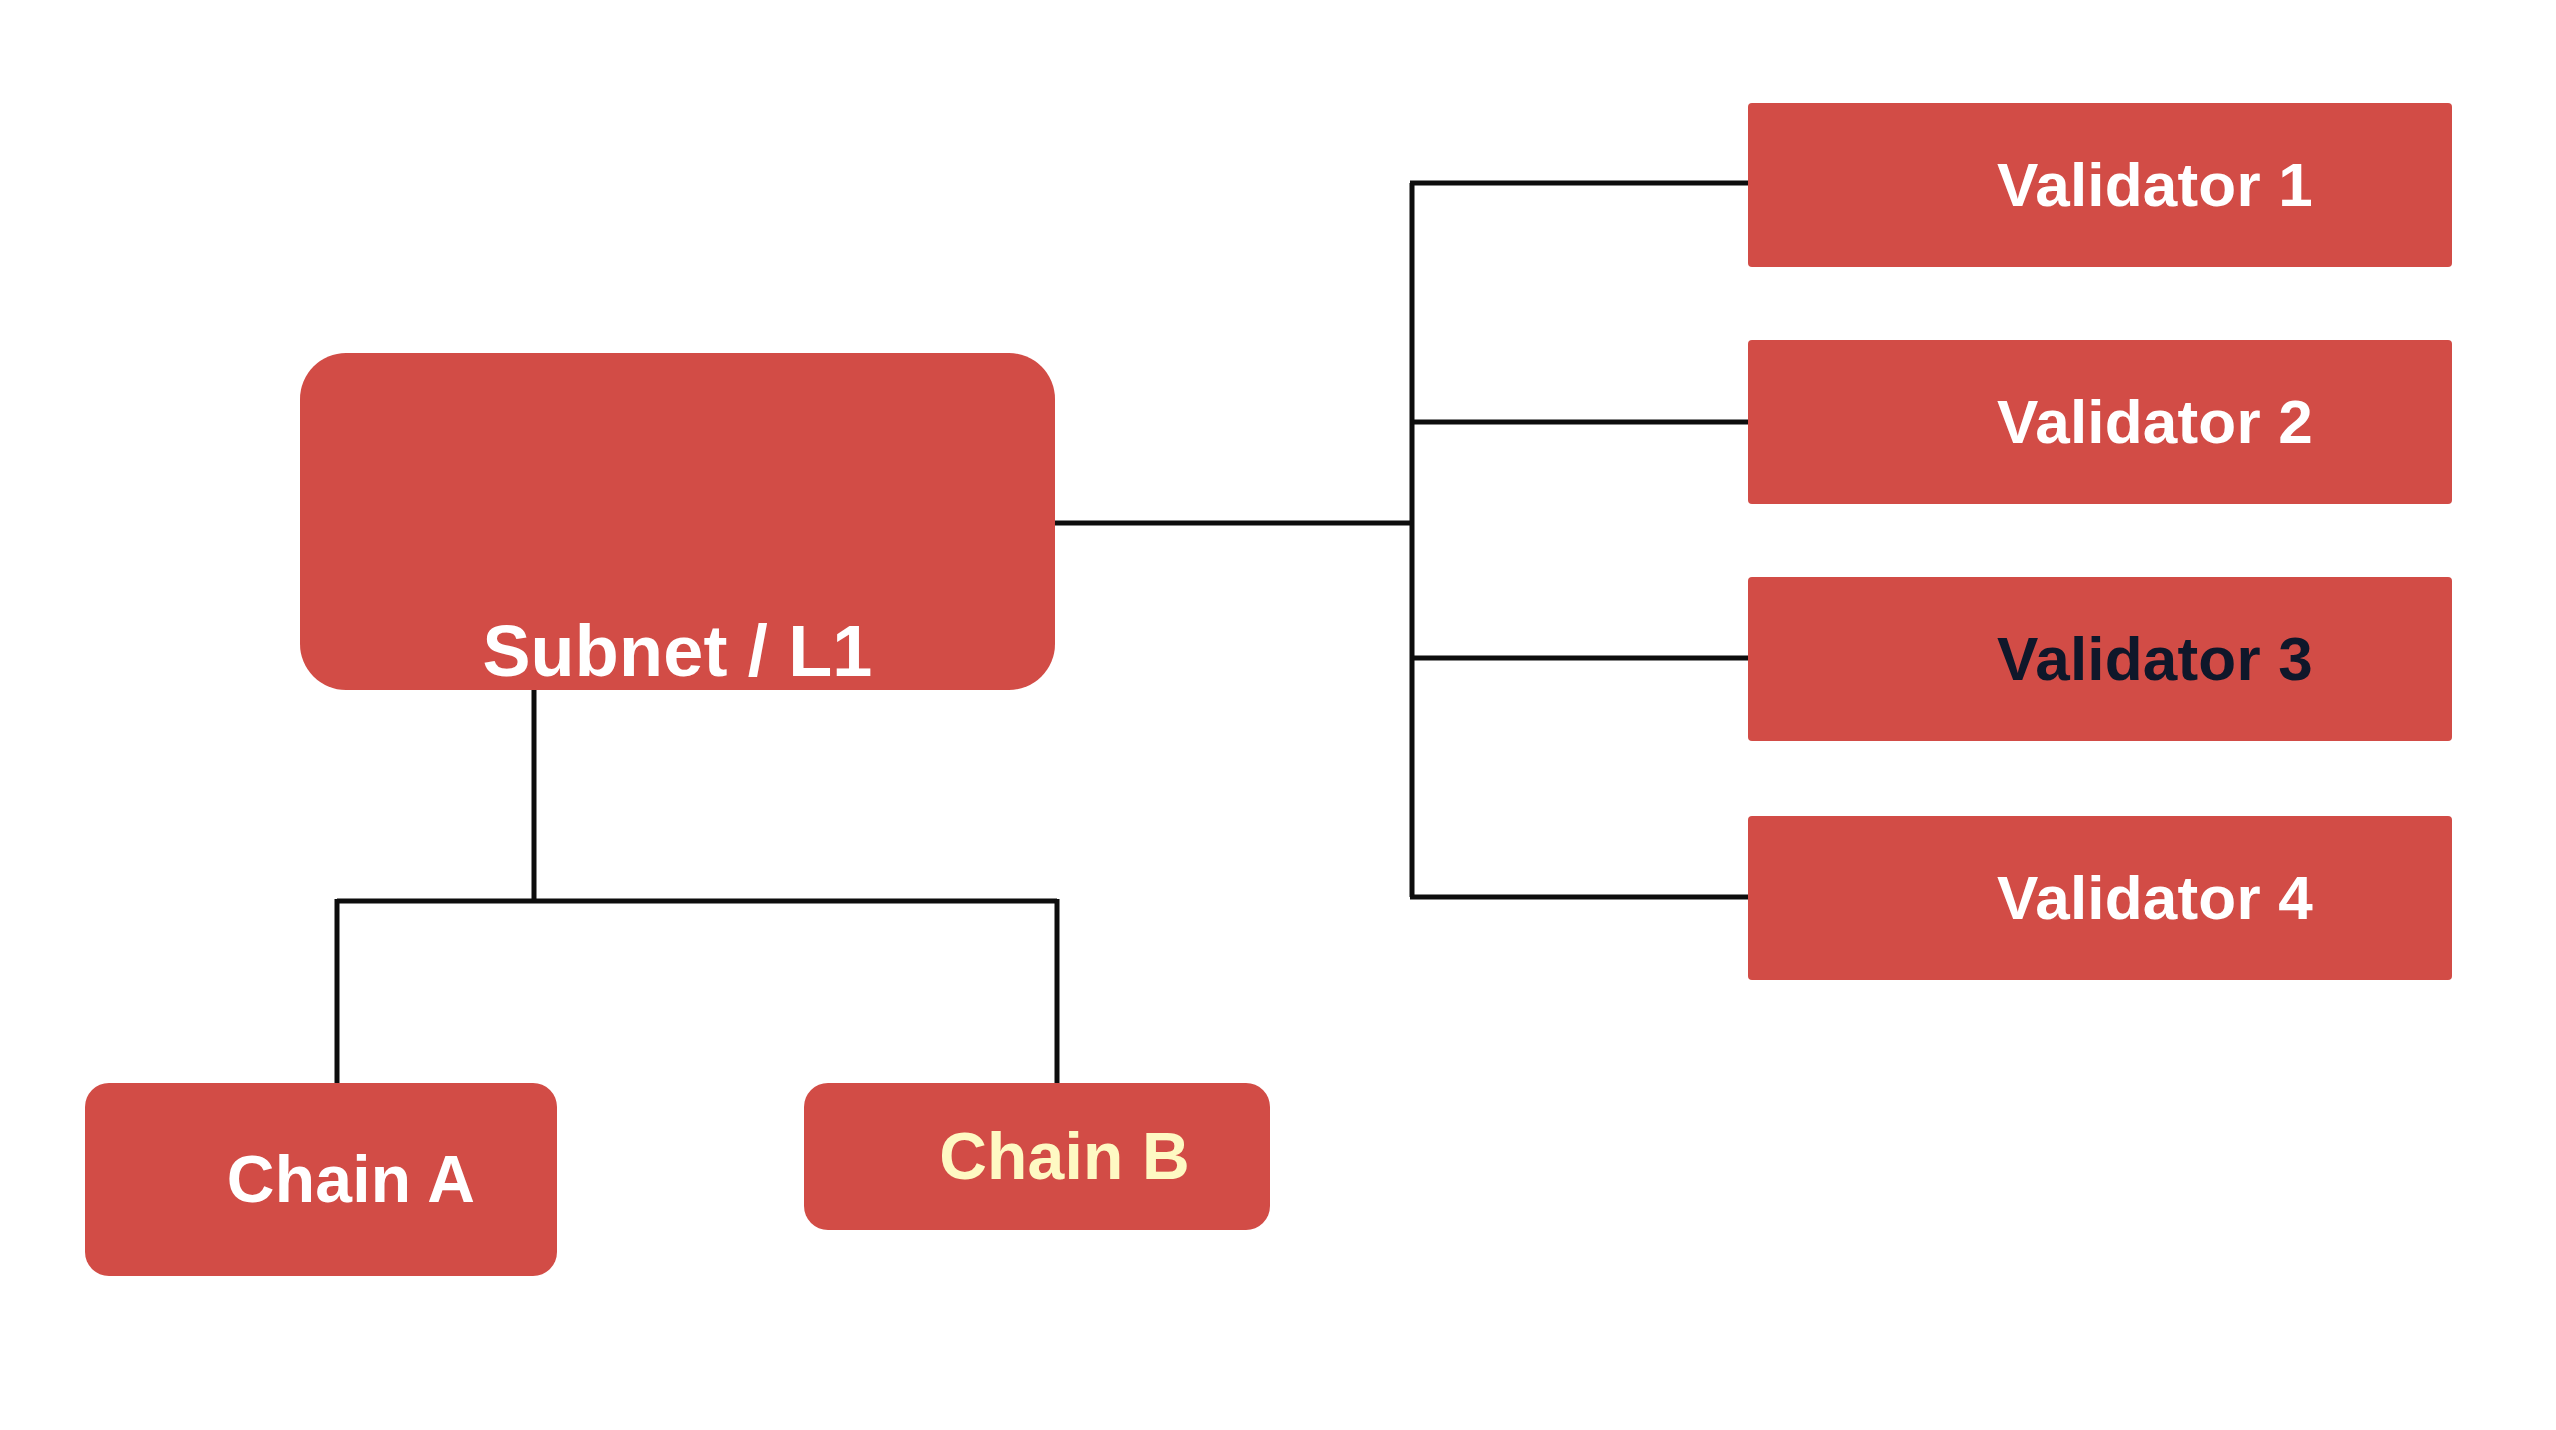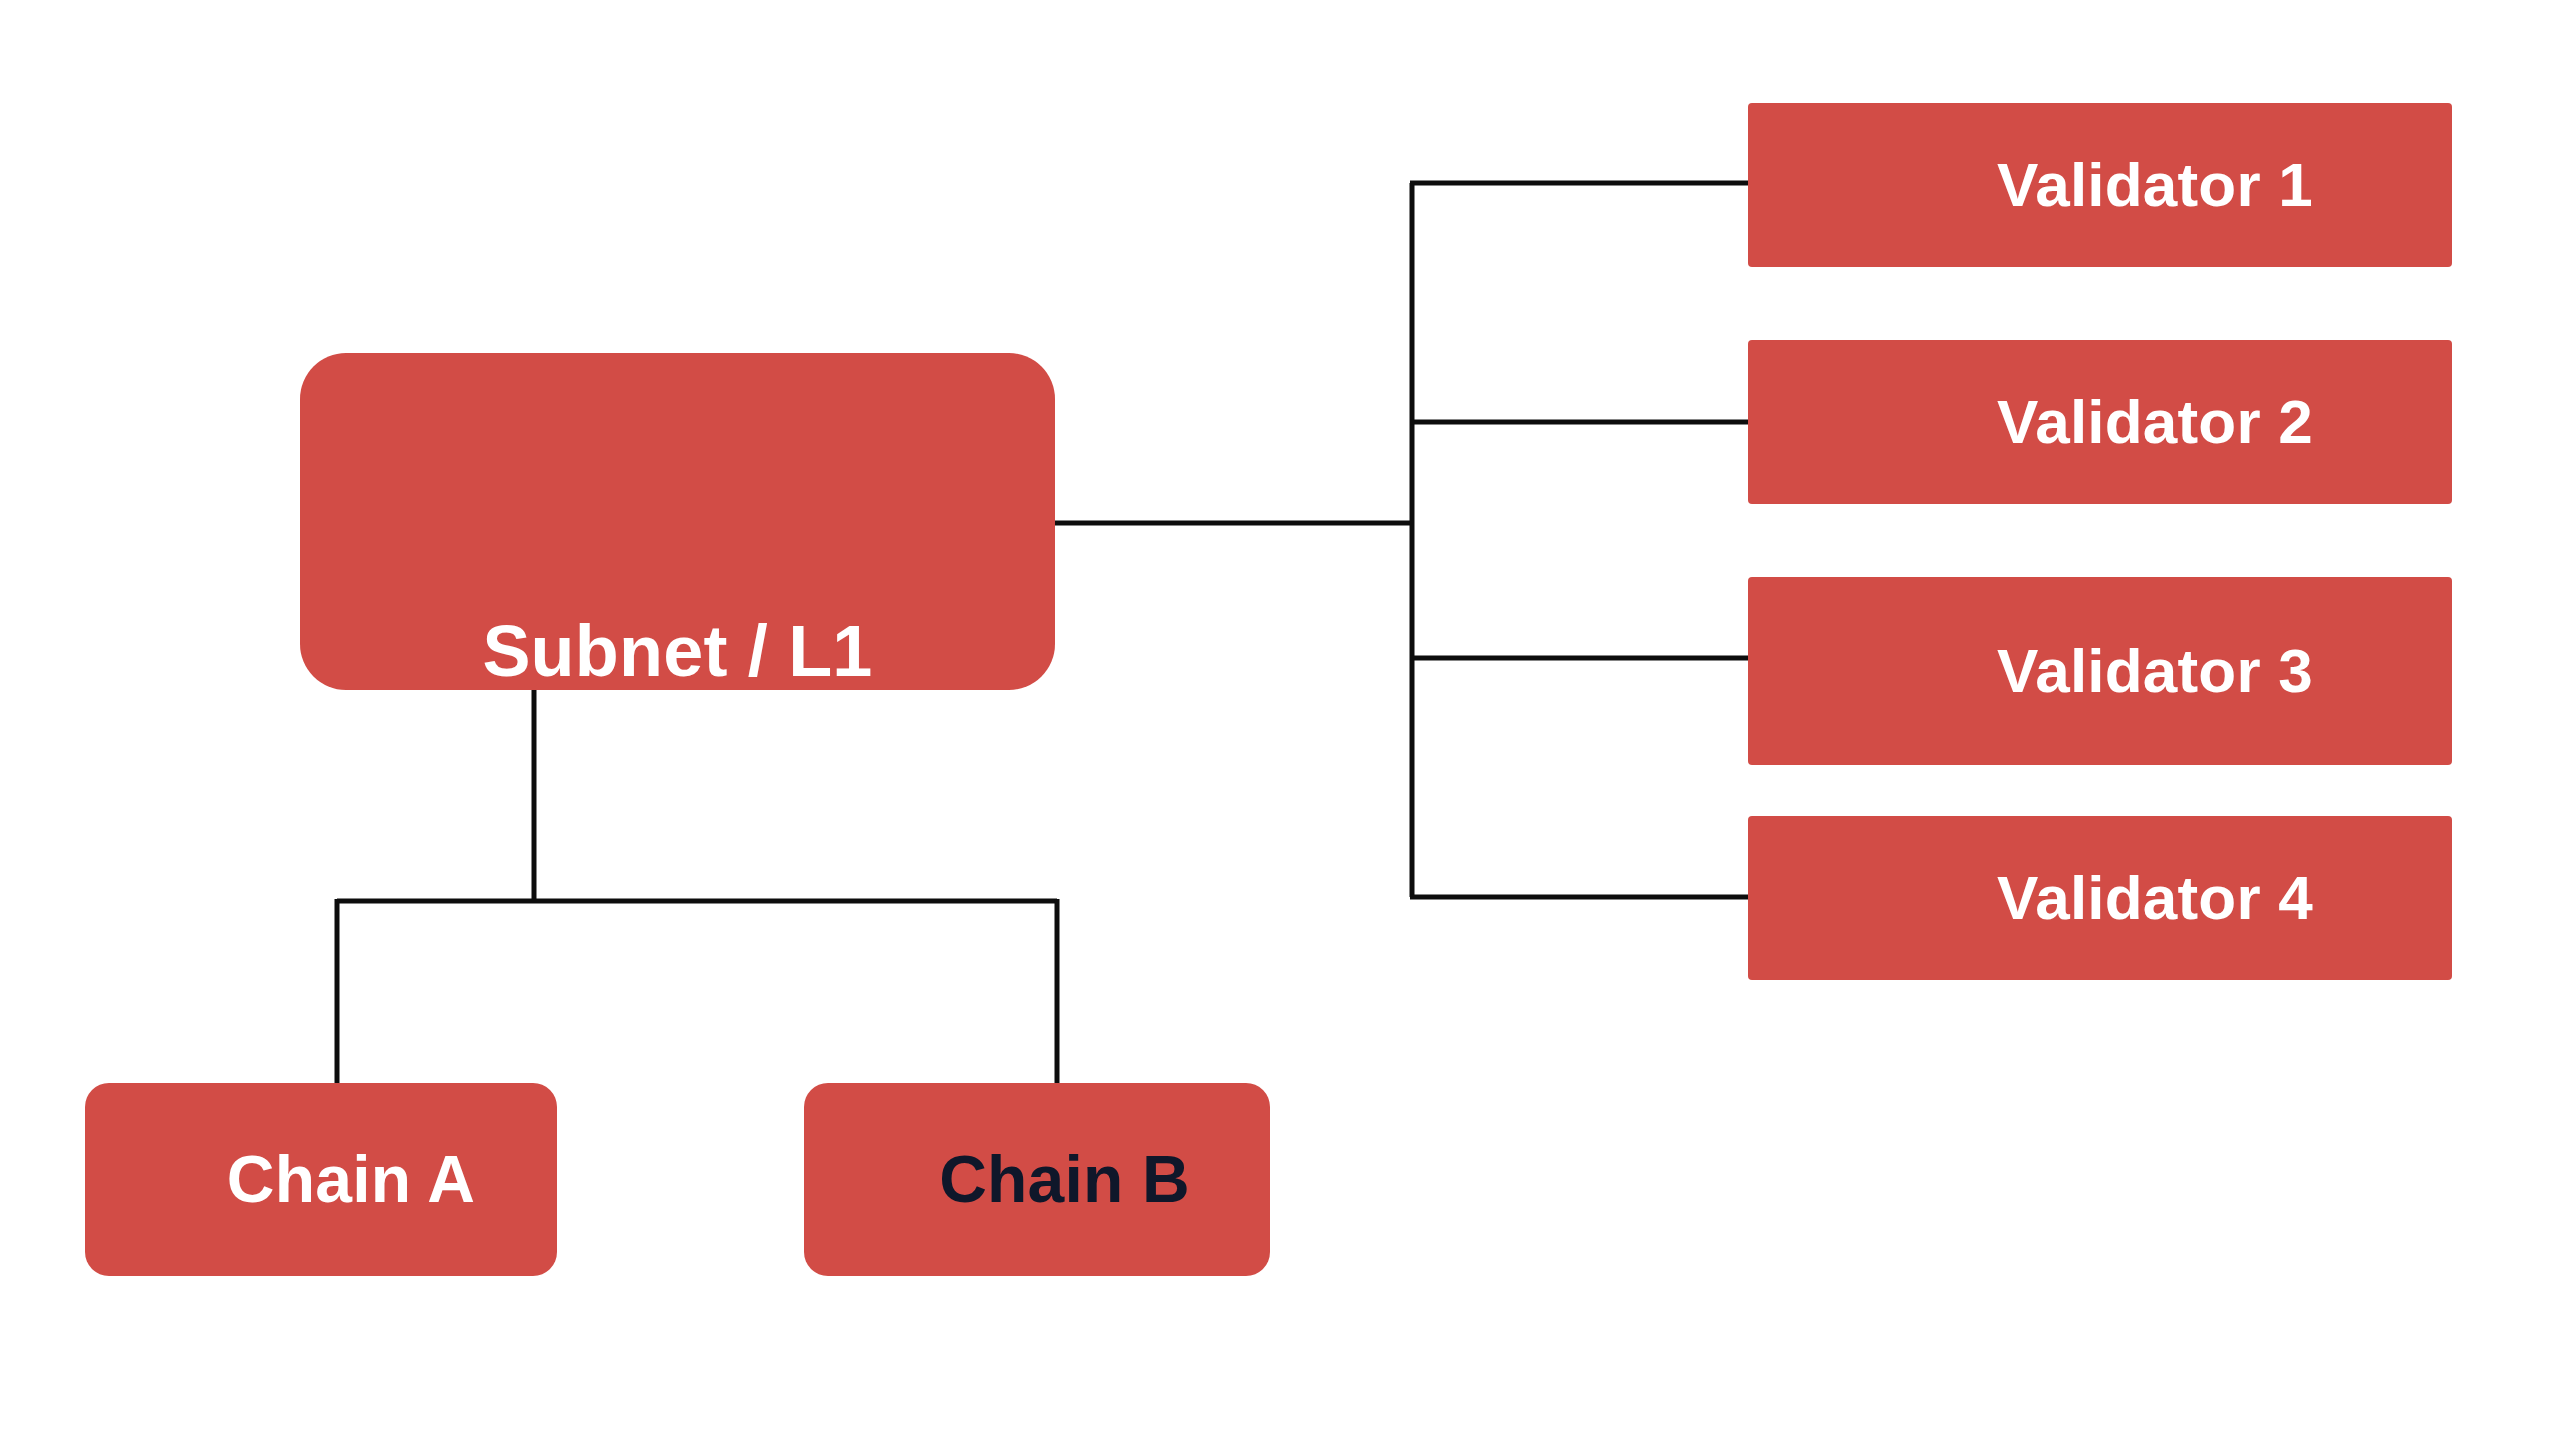--- a/index.html
+++ b/index.html
@@ -107,27 +107,27 @@
   <div class="node node-root" style="background: rgb(210, 76, 70); color: rgb(255, 255, 255); left: 300px; top: 353px; width: 755px; height: 337px;">
     <span>Subnet / L1</span>
   </div>
 
   <div class="node node-validator v1" style="background: rgb(210, 76, 70); color: rgb(255, 255, 255); left: 1748px; top: 103px; width: 704px; height: 164px;">
     <span>Validator 1</span>
   </div>
   <div class="node node-validator v2" style="background: rgb(210, 76, 70); color: rgb(255, 255, 255); left: 1748px; top: 340px; width: 704px; height: 164px;">
     <span>Validator 2</span>
   </div>
-  <div class="node node-validator v3" style="background: rgb(210, 76, 70); color: #ffffff; left: 1748px; top: 577px; width: 704px; height: 188px;">
+  <div class="node node-validator v3" style="background: rgb(210, 76, 70); color: #0f172a; left: 1748px; top: 577px; width: 704px; height: 164px;">
     <span>Validator 3</span>
   </div>
   <div class="node node-validator v4" style="background: rgb(210, 76, 70); color: rgb(255, 255, 255); left: 1748px; top: 816px; width: 704px; height: 164px;">
     <span>Validator 4</span>
   </div>
 
   <div class="node node-chain chain-a" style="background: rgb(210, 76, 70); color: rgb(255, 255, 255); left: 85px; top: 1083px; width: 472px; height: 193px;">
     <span>Chain A</span>
   </div>
-  <div class="node node-chain chain-b" style="background: rgb(210, 76, 70); color: #0f172a; left: 804px; top: 1083px; width: 466px; height: 193px;">
+  <div class="node node-chain chain-b" style="background: rgb(210, 76, 70); color: #fef9c3; left: 804px; top: 1083px; width: 466px; height: 147px;">
     <span>Chain B</span>
   </div>
 
 </div>
 
 </body></html>

